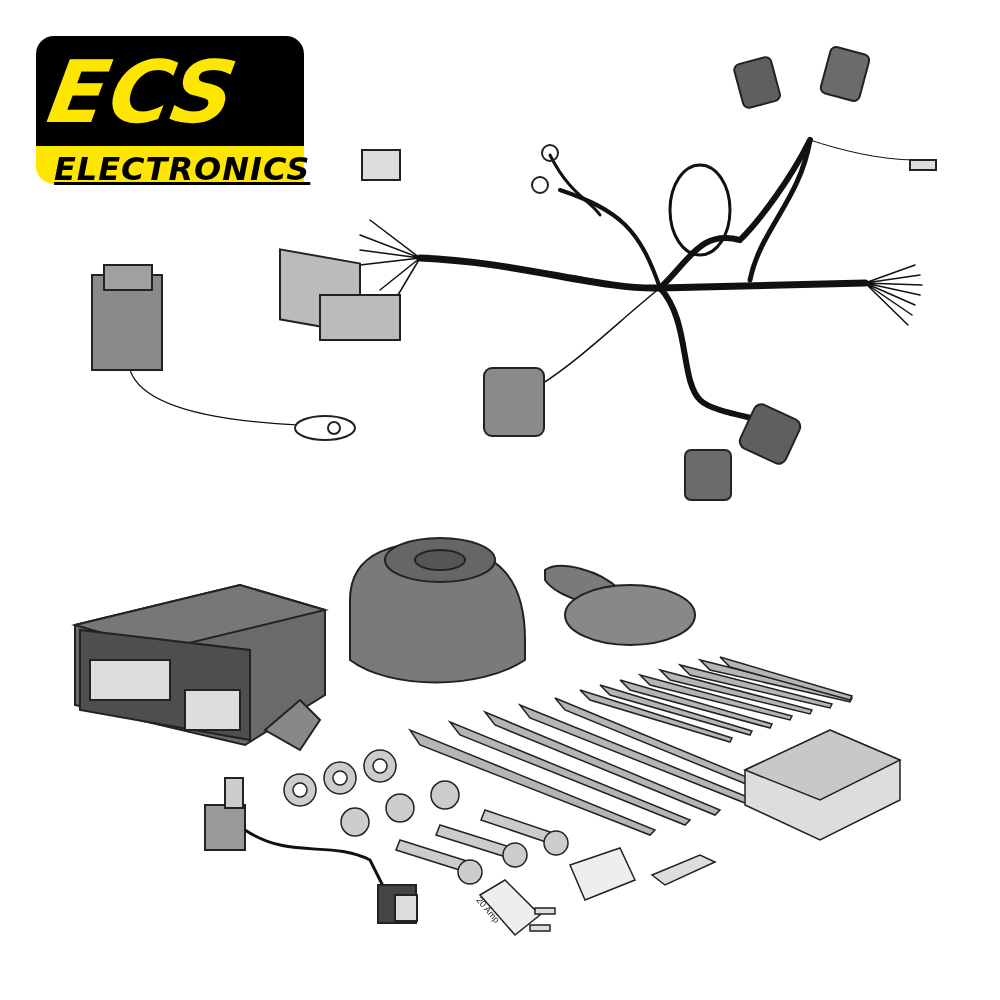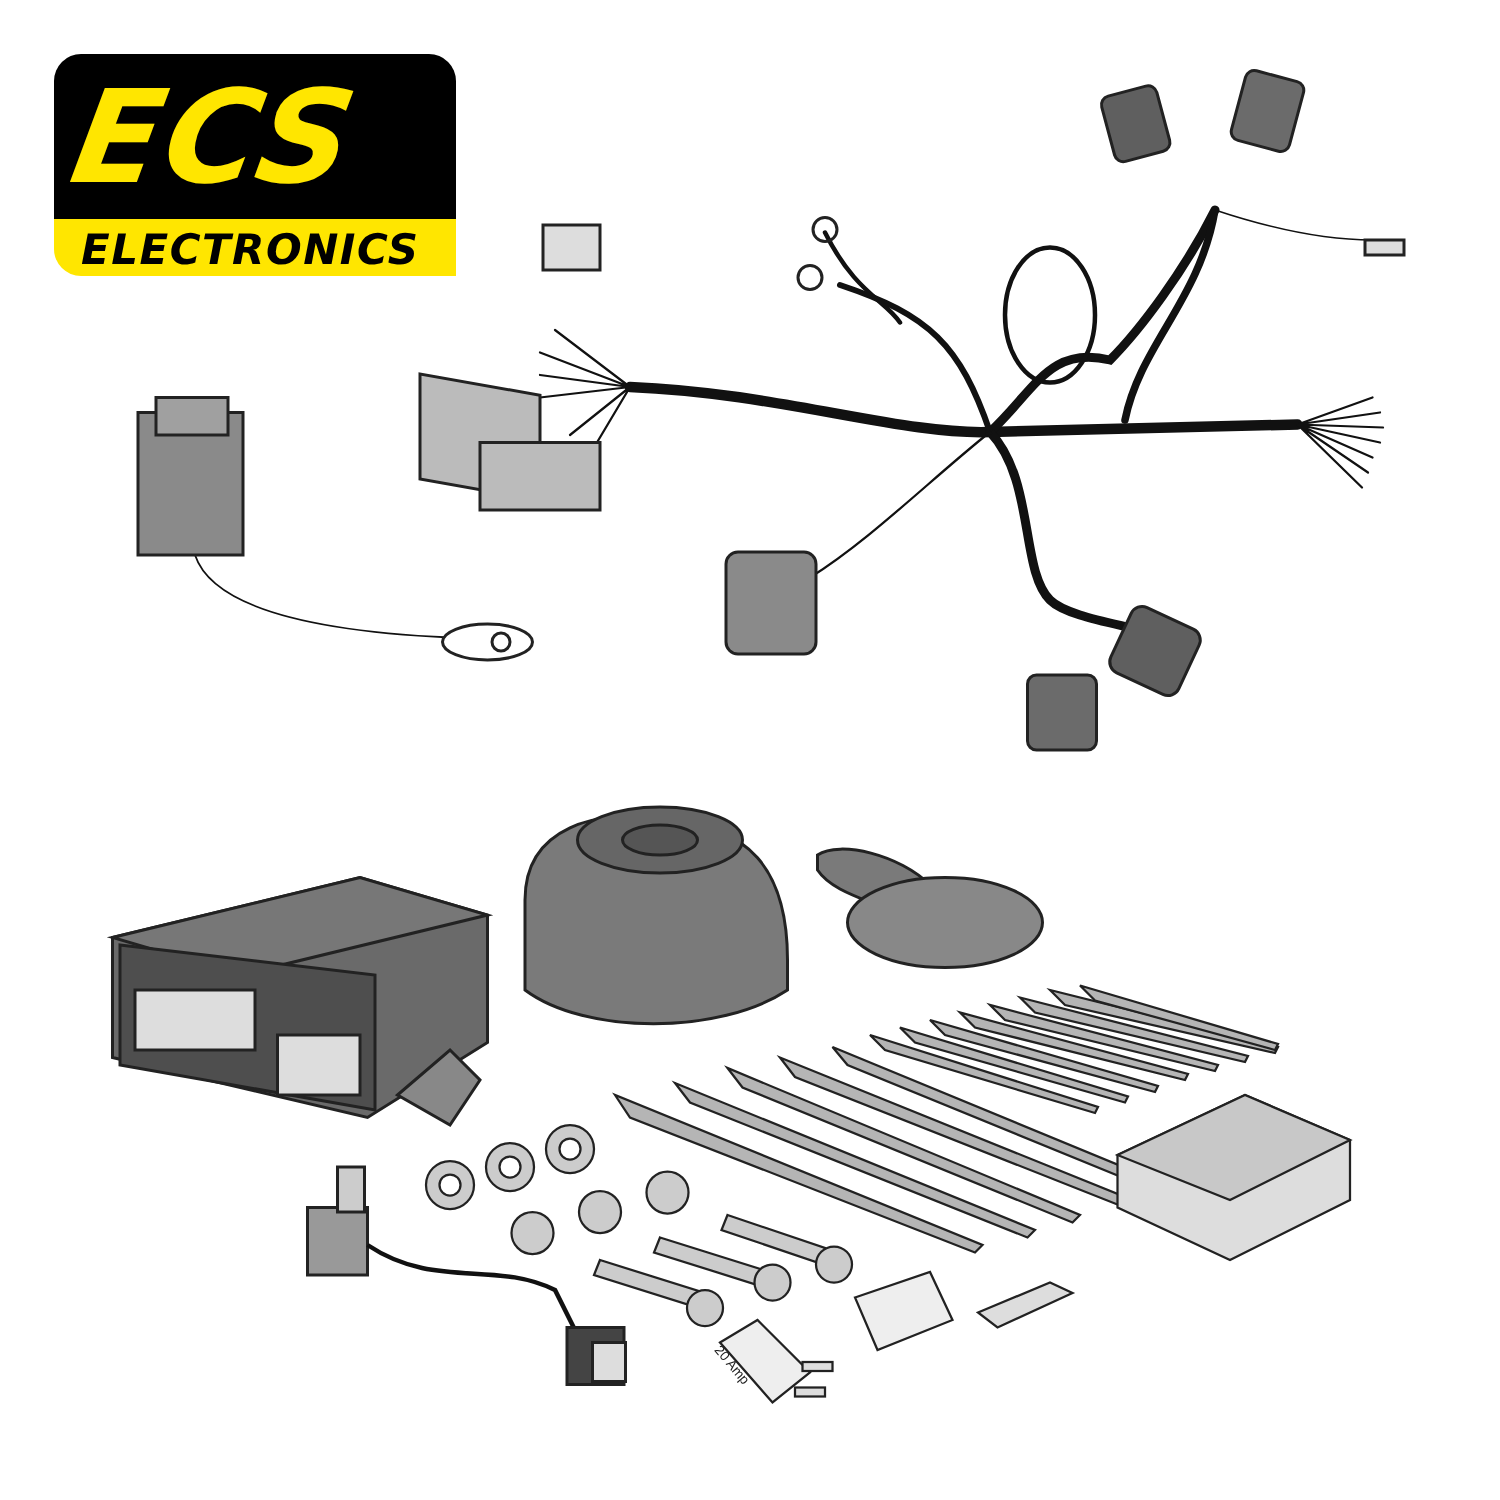--- a/index.html
+++ b/index.html
@@ -1,21 +1,21 @@
 <!DOCTYPE html>
 <html><head>
 <meta charset="utf-8">
 <style>
   html,body{margin:0;padding:0;background:#fff;}
   #stage{position:relative;width:1000px;height:1000px;overflow:hidden;background:#fff;font-family:"Liberation Sans",sans-serif;}
   .logo{position:absolute;left:36px;top:36px;width:268px;height:148px;}
   .logo-top{position:absolute;left:0;top:0;width:268px;height:110px;background:#000;border-radius:18px 18px 0 0;}
   .logo-bottom{position:absolute;left:0;top:110px;width:268px;height:38px;background:#ffe600;border-radius:0 0 0 18px;}
   .logo-main{position:absolute;left:14px;top:6px;font-family:"DejaVu Sans",sans-serif;font-weight:bold;font-style:italic;font-size:86px;color:#ffe600;letter-spacing:2px;transform:skewX(-10deg);}
-  .logo-sub{position:absolute;left:18px;top:114px;font-family:"DejaVu Sans",sans-serif;font-weight:bold;font-style:italic;font-size:28px;color:#000;letter-spacing:1px;}
+  .logo-sub{position:absolute;left:18px;top:114px;font-family:"DejaVu Sans",sans-serif;font-weight:bold;font-style:italic;font-size:32px;color:#000;letter-spacing:1px;text-decoration:underline;}
   svg.art{position:absolute;left:0;top:0;}
   .fuse-label{position:absolute;left:482px;top:895px;font-size:9px;color:#222;transform:rotate(50deg);transform-origin:left top;}
 </style>
 </head>
 <body>
 
 <div id="stage">
   <div class="logo">
     <div class="logo-top"></div>
     <div class="logo-bottom"></div>

